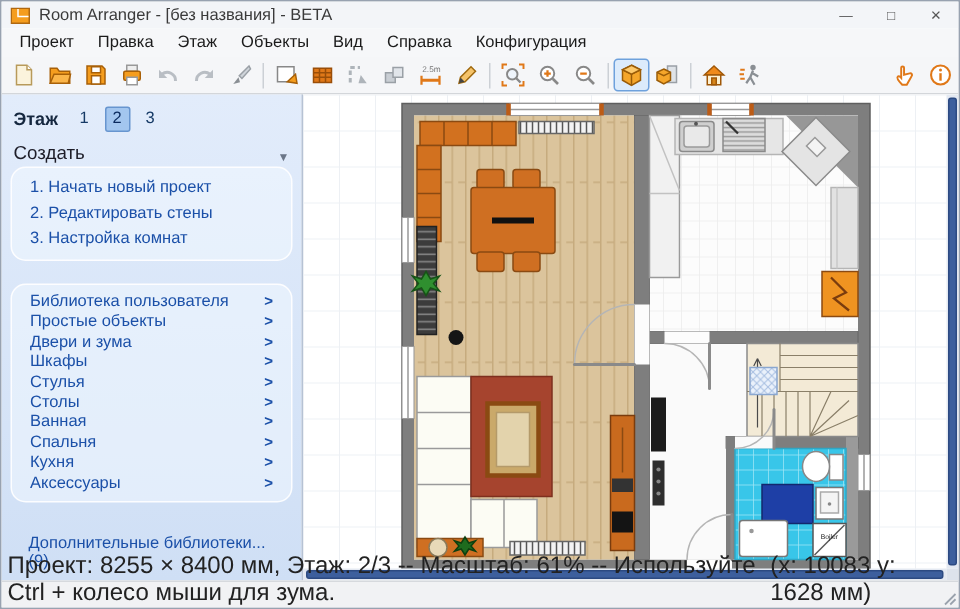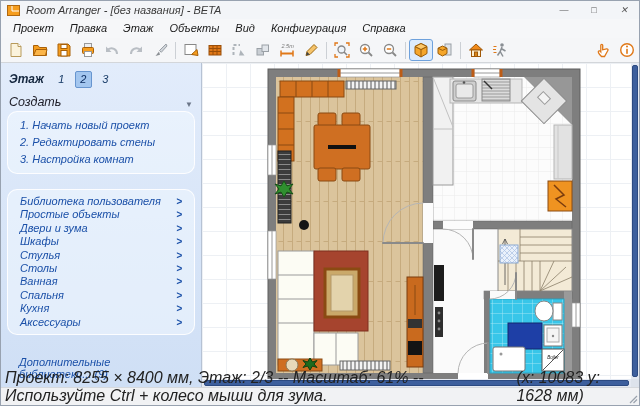--- a/index.html
+++ b/index.html
@@ -1,16 +1,16 @@
 <!DOCTYPE html>
 <html><head>
 <meta charset="utf-8">
 <style>
   html,body{margin:0;padding:0;background:#e8e8e8;font-family:"Liberation Sans",sans-serif;}
-  #app{position:relative;width:640px;height:406px;background:#fff;border:1px solid #98a2b0;box-sizing:border-box;overflow:hidden;font-style:italic;}
+  #app{position:relative;width:640px;height:406px;background:#fff;border:1px solid #98a2b0;box-sizing:border-box;overflow:hidden;}
 
   
   .titlebar{height:18px;background:#f3f5f8;display:flex;align-items:center;padding-left:6px;font-size:11px;color:#3a3a3a;}
   .titlebar .logo{width:13px;height:11px;margin-right:6px;flex:0 0 auto;}
   .wctrl{margin-left:auto;display:flex;height:18px;}
   .wbtn{width:30px;text-align:center;font-size:9px;color:#555;line-height:18px;}
 
   
   .menubar{height:19px;background:#f6f7f9;display:flex;align-items:flex-start;font-size:11px;color:#1b1b1b;padding-left:4px;}
   .menu-item{padding:0 8px;line-height:19px;}
@@ -73,22 +73,22 @@
       <span class="wbtn">✕</span>
     </div>
   </div>
 
   <div class="menubar">
     <span class="menu-item">Проект</span>
     <span class="menu-item">Правка</span>
     <span class="menu-item">Этаж</span>
     <span class="menu-item">Объекты</span>
     <span class="menu-item">Вид</span>
+    <span class="menu-item">Справка</span>
     <span class="menu-item">Конфигурация</span>
-    <span class="menu-item">Справка</span>
   </div>
 
   <div class="toolbar">
     <div class="tbtn">
         <svg width="16" height="16" viewBox="0 0 16 16">
           <path d="M3 1.5h7l3 3V14.5H3z" fill="#fbf3dc" stroke="#b89a5a"></path>
           <path d="M10 1.5v3h3" fill="#fff" stroke="#b89a5a"></path>
         </svg>
       </div>
     <div class="tbtn">

